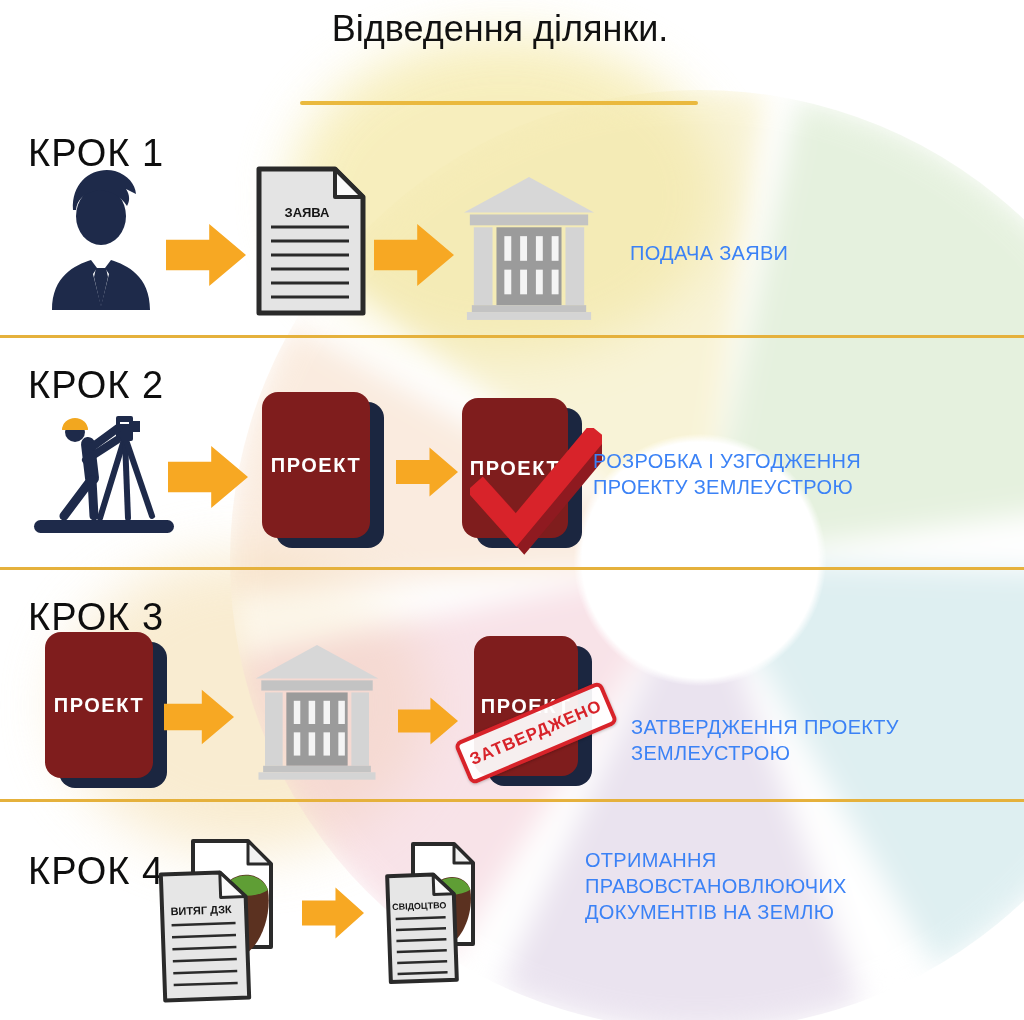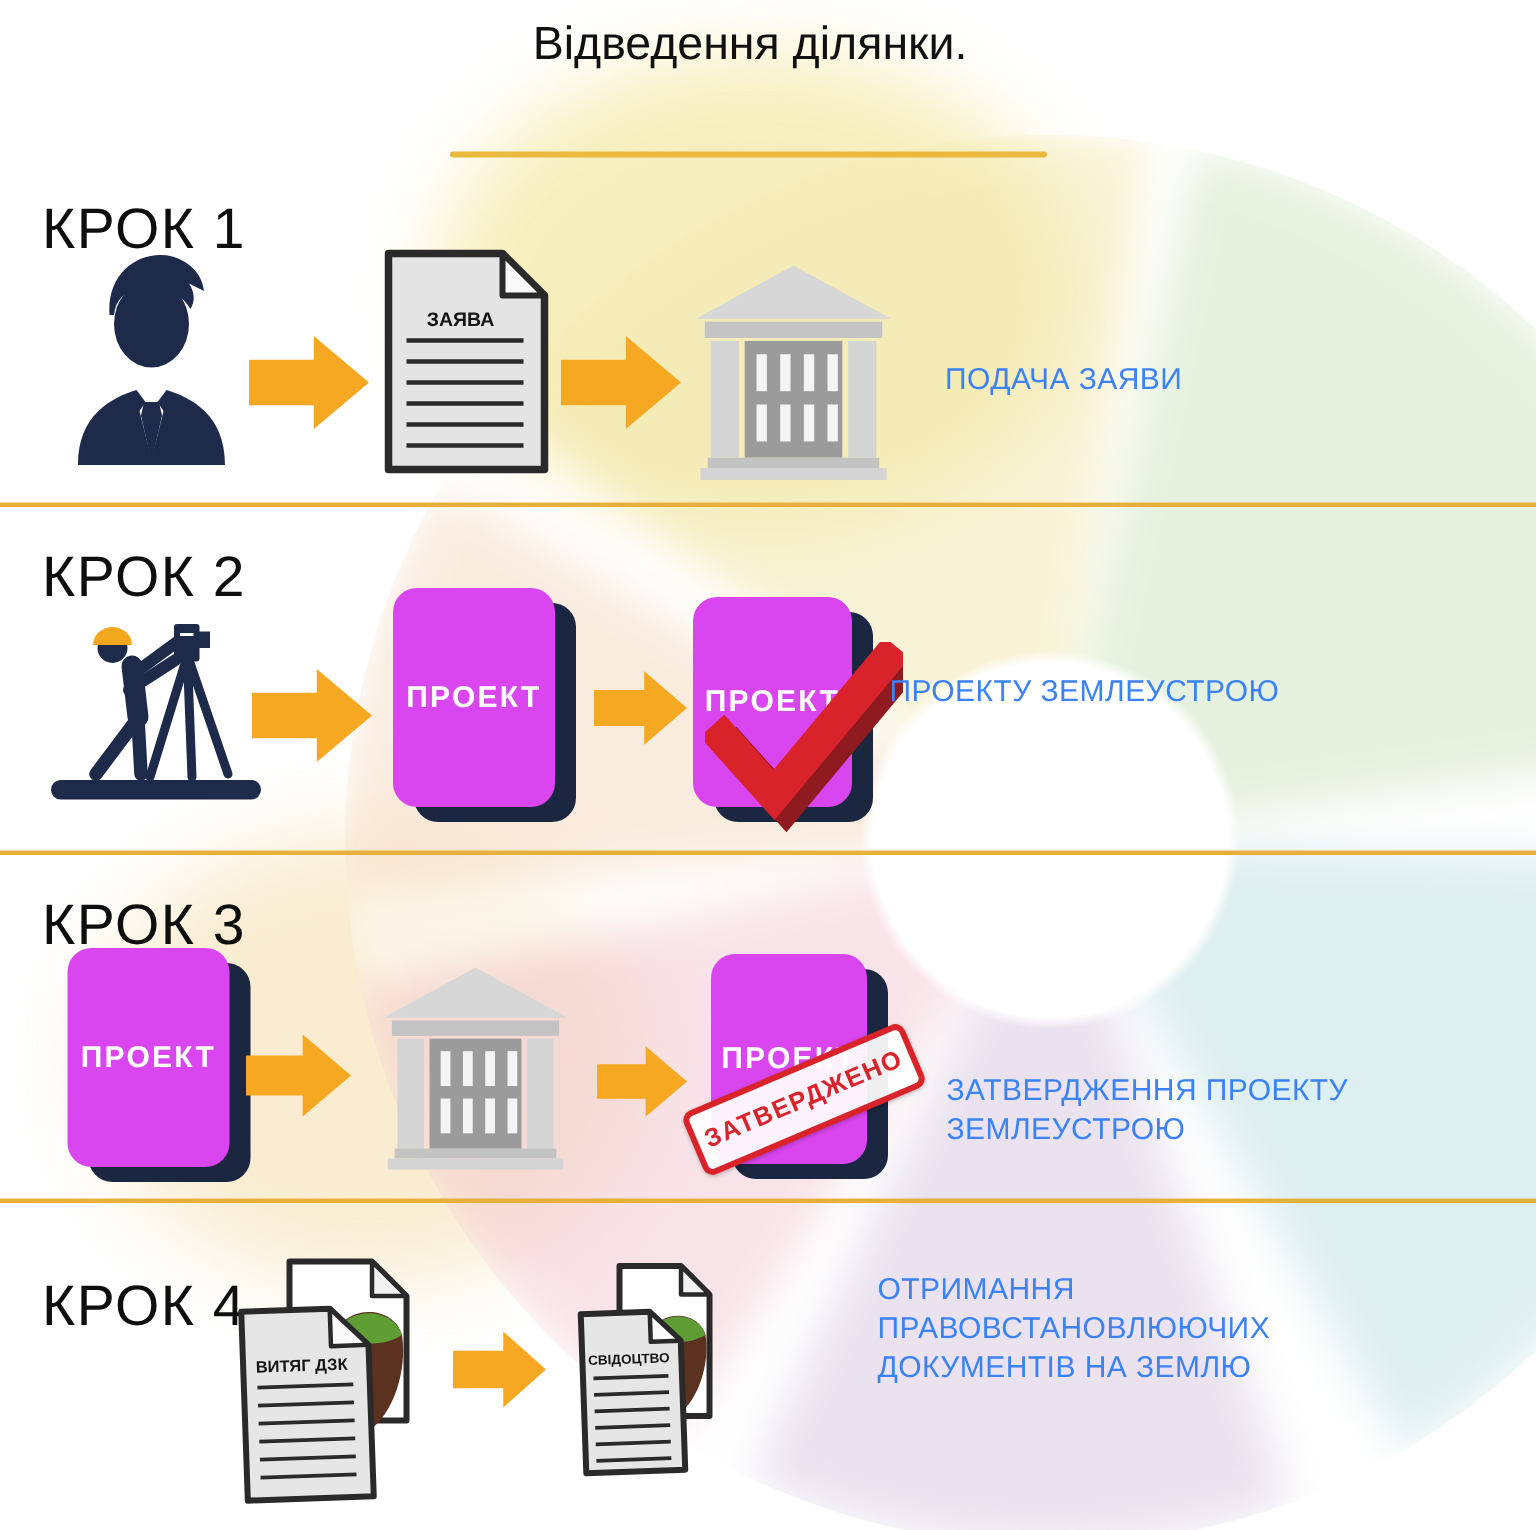--- a/index.html
+++ b/index.html
@@ -20,35 +20,35 @@
       #d6c8e0 160deg 205deg,#ffffff 205deg 212deg,
       #f3c8d3 212deg 258deg,#ffffff 258deg 266deg,
       #f6d9c0 266deg 300deg,#ffffff 300deg 308deg,
       #f3e9b0 308deg 360deg);
     -webkit-mask:radial-gradient(circle at 50% 50%,transparent 0 118px,#000 126px);
     mask:radial-gradient(circle at 50% 50%,transparent 0 118px,#000 126px);
     filter:blur(14px);opacity:.5;pointer-events:none;
   }
   
   .title{position:absolute;left:0;top:6px;width:1000px;text-align:center;
-    font-size:31px;line-height:46px;color:#111;}
+    font-size:36px;line-height:46px;color:#111;}
   .title-underline{position:absolute;left:300px;top:101px;width:398px;height:4px;
     background:#eab93e;border-radius:2px;}
   
   .divider{position:absolute;left:0;width:1024px;height:3px;background:#e5b13c;}
   
   .krok{position:absolute;font-size:38px;color:#0e0e0e;letter-spacing:1px;margin-top:12px;}
   .caption{position:absolute;font-size:20px;line-height:26px;color:#3b82f6;letter-spacing:.3px;}
   
   .arrow{position:absolute;background:#f7a823;
     clip-path:polygon(0% 27%,54% 27%,54% 3%,100% 50%,54% 97%,54% 73%,0% 73%);}
   
   .folder{position:absolute;}
   .folder .back{position:absolute;left:14px;top:10px;right:0;bottom:0;background:#1b2640;border-radius:16px;}
-  .folder .front{position:absolute;left:0;top:0;right:14px;bottom:10px;background:#d946ef;border-radius:16px;
+  .folder .front{position:absolute;left:0;top:0;right:14px;bottom:10px;background:#7f1d1d;border-radius:16px;
     display:flex;align-items:center;justify-content:center;}
   .folder .front span{color:#fff;font-weight:bold;font-size:20px;letter-spacing:1.5px;}
   
   .stamp{position:absolute;display:flex;align-items:center;justify-content:center;
     border:4px solid #d8232a;border-radius:7px;background:rgba(255,255,255,.93);
     color:#d8232a;font-weight:bold;font-size:17px;letter-spacing:1px;
     transform:rotate(-23deg);box-shadow:0 1px 3px rgba(0,0,0,.25);}
   .icon{position:absolute;}
 </style>
 </head>
@@ -155,20 +155,21 @@
     <div class="front">
       <span>ПРОЕКТ</span>
     </div>
   </div>
   <svg class="icon" style="left:470px;top:428px;" width="132" height="132" viewBox="0 0 132 132">
     <polyline points="16,68 50,106 125,16" fill="none" stroke="#8f1a20" stroke-width="22" stroke-linecap="square" transform="translate(4,4)"></polyline>
     <polyline points="12,64 46,102 121,12" fill="none" stroke="#d8232a" stroke-width="22" stroke-linecap="square"></polyline>
   </svg>
 
   <div class="caption" style="left:593px;top:448px;">
+    <div>РОЗРОБКА І УЗГОДЖЕННЯ</div>
     <div>ПРОЕКТУ ЗЕМЛЕУСТРОЮ</div>
   </div>
 
   <div class="krok" style="left:28px;top:584px;">КРОК 3</div>
 
   <div class="folder" style="left:45px;top:632px;width:122px;height:156px;">
     <div class="back"></div>
     <div class="front">
       <span>ПРОЕКТ</span>
     </div>

